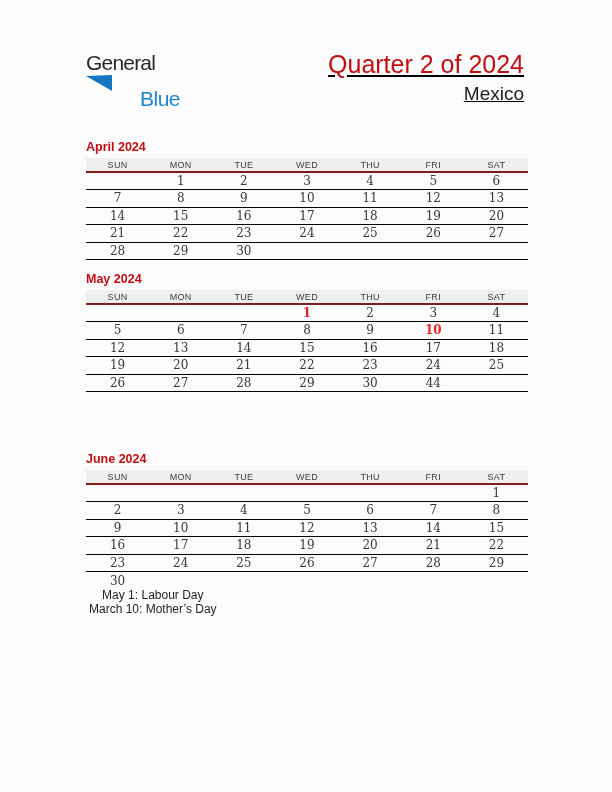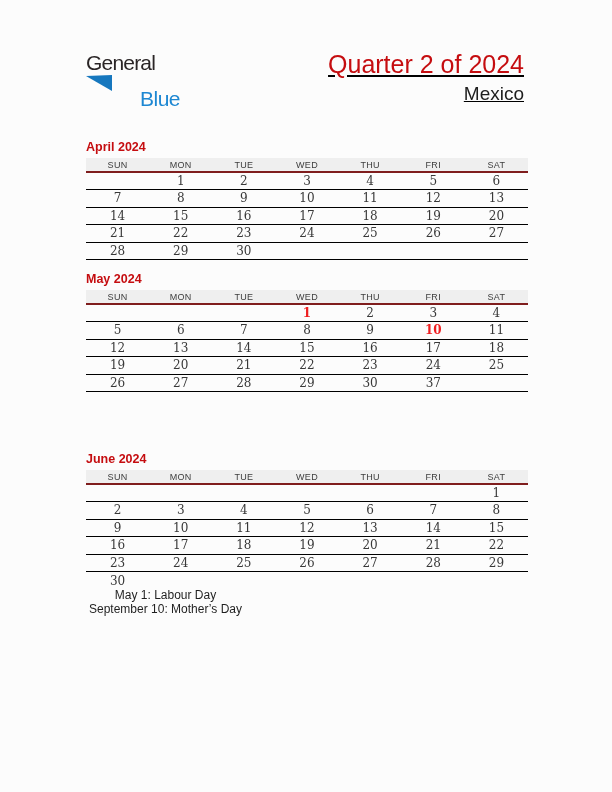--- a/index.html
+++ b/index.html
@@ -205,21 +205,21 @@
             <td>23</td>
             <td>24</td>
             <td>25</td>
           </tr>
           <tr>
             <td>26</td>
             <td>27</td>
             <td>28</td>
             <td>29</td>
             <td>30</td>
-            <td>37</td>
+            <td>44</td>
             <td></td>
           </tr>
         </tbody>
     </table>
   </section>
 
   <section class="month m-june">
     <div class="month-label">June 2024</div>
     <table class="cal">
       <thead>
@@ -287,16 +287,16 @@
             <td></td>
             <td></td>
             <td></td>
           </tr>
         </tbody>
     </table>
   </section>
 
   <div class="holidays">
       <div>May 1: Labour Day</div>
-      <div>September 10: Mother’s Day</div>
+      <div>March 10: Mother’s Day</div>
     </div>
 
 </div>
 
 </body></html>

